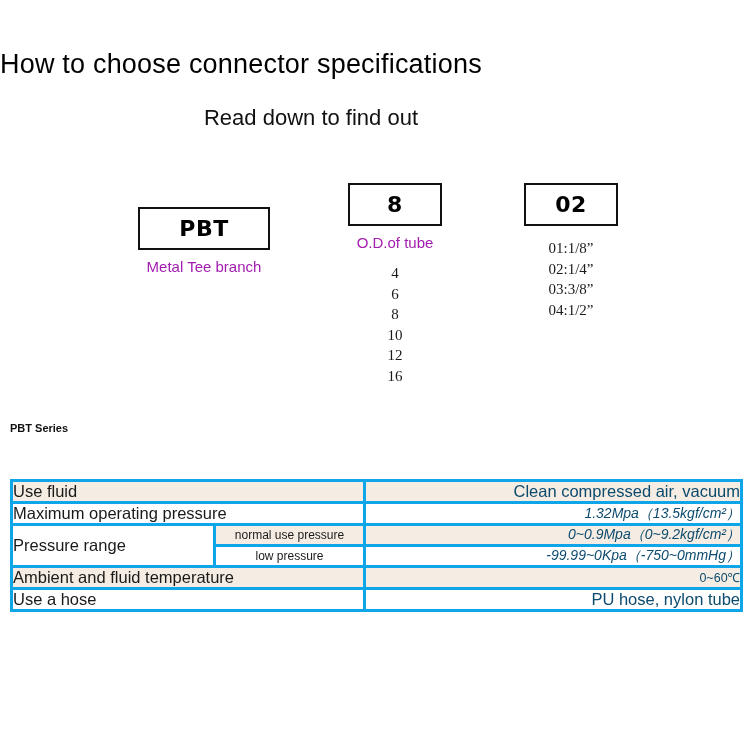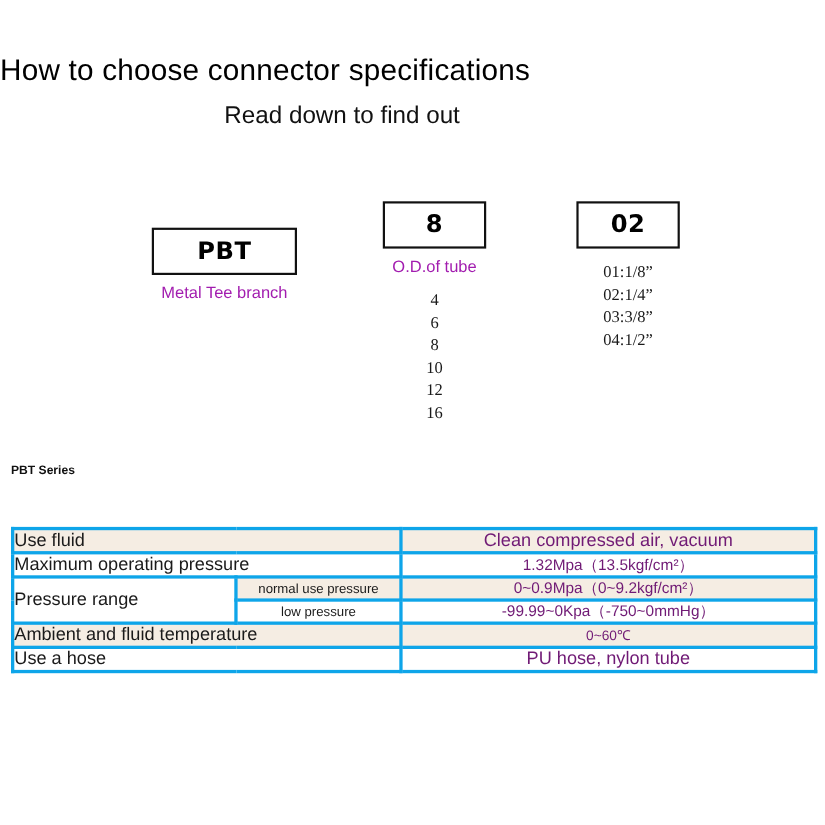--- a/index.html
+++ b/index.html
@@ -23,21 +23,21 @@
     left: 0;
     width: 750px;
     text-align: left;
     font-size: 27px;
     color: #000000;
     letter-spacing: 0.2px;
     white-space: nowrap;
   }
   .page-subtitle {
     position: absolute;
-    top: 92px;
+    top: 105px;
     left: 0;
     width: 622px;
     text-align: center;
     font-size: 22px;
     color: #111111;
     white-space: nowrap;
   }
 
   
   .codes {
@@ -126,27 +126,28 @@
   }
   .cell-sublabel {
     font-size: 12px;
     color: #1a1a1a;
     text-align: center;
     padding: 7px 4px;
     white-space: nowrap;
   }
   .cell-value {
     font-size: 16.5px;
-    color: #701a75;
-    text-align: center;
+    color: #0c4a6e;
+    text-align: right;
     padding: 9px 6px;
     white-space: nowrap;
   }
   .cell-value.small {
     font-size: 14px;
+    font-style: italic;
   }
   .cell-value.tiny {
     font-size: 12.5px;
   }
 </style>
 </head>
 <body>
 
 <div class="page-title">How to choose connector specifications</div>
 

